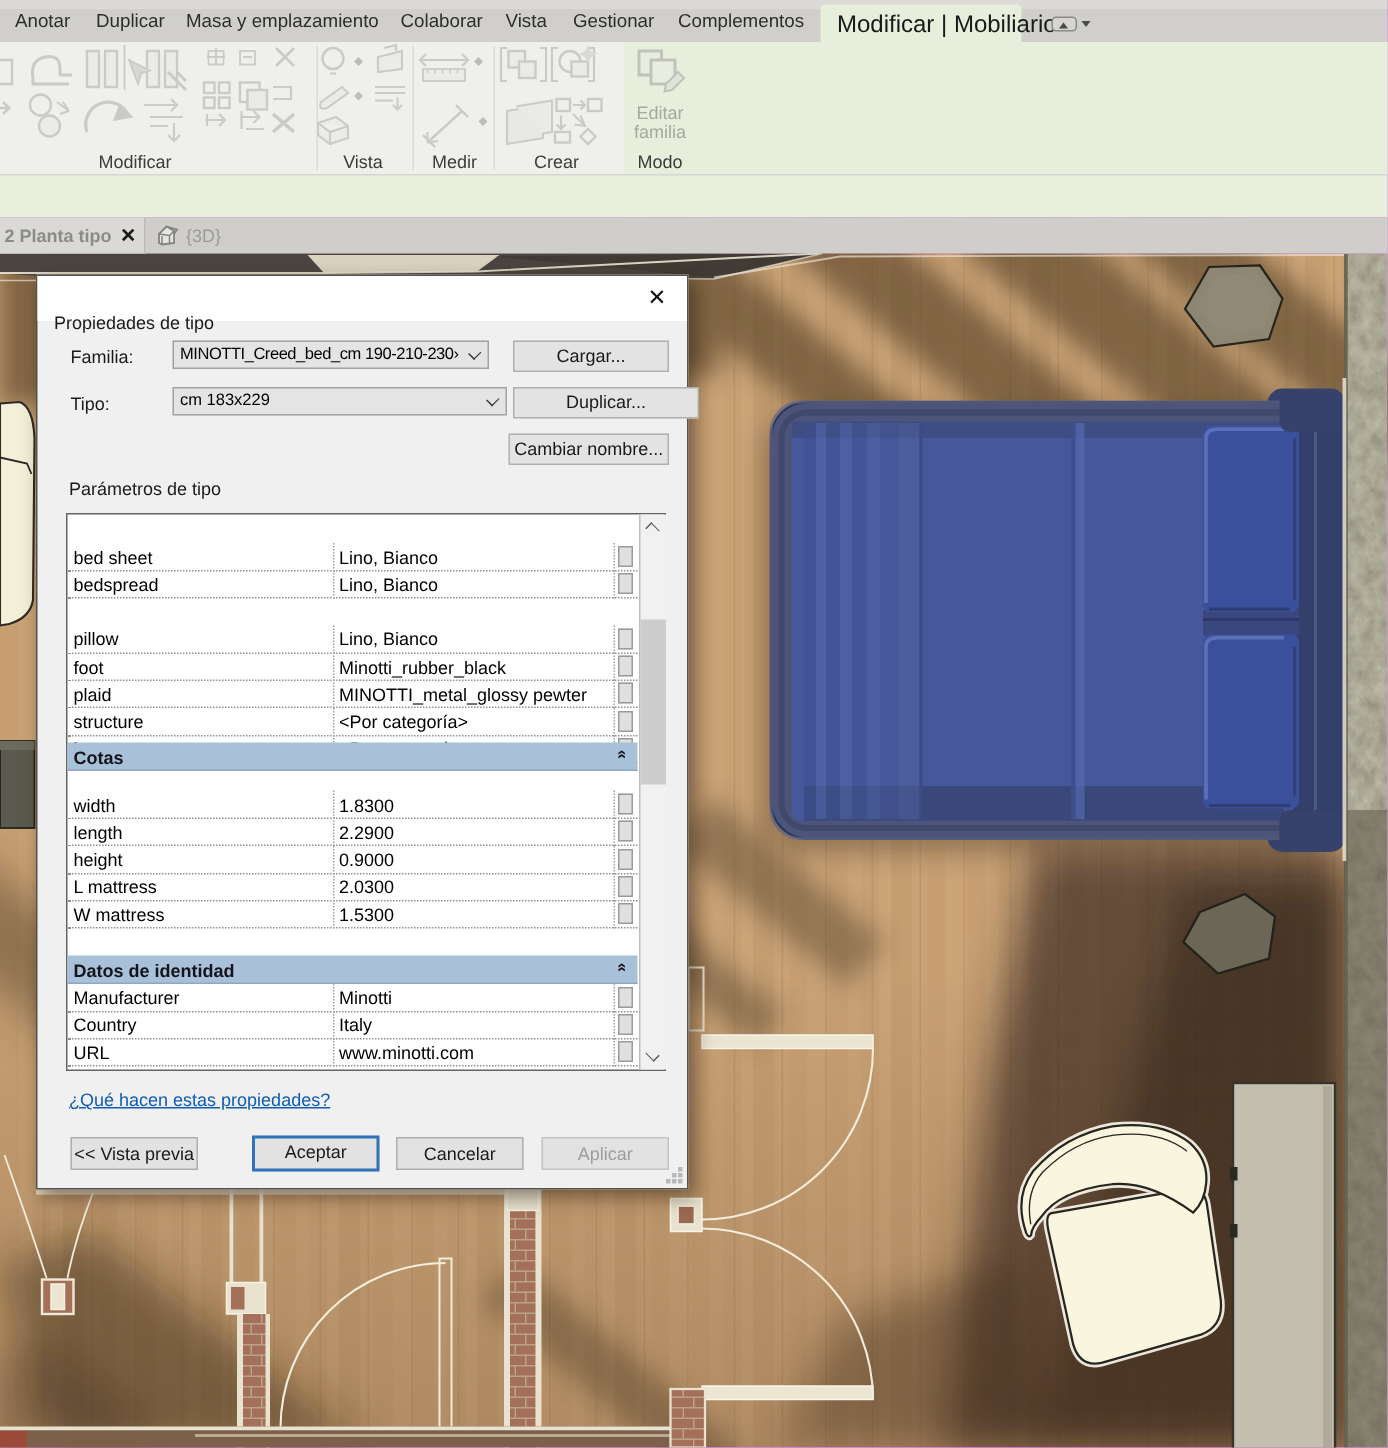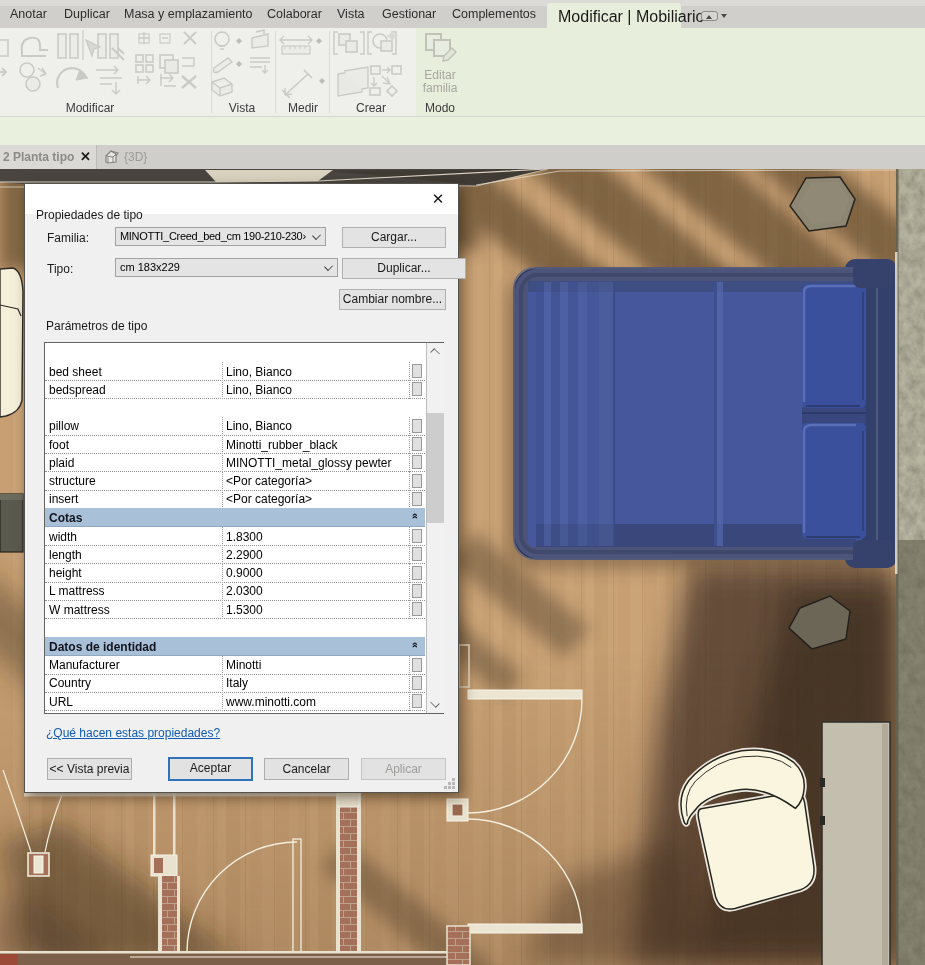--- a/index.html
+++ b/index.html
@@ -457,21 +457,21 @@
           <div style="position:absolute;left:177px;top:0;width:1px;height:19px;border-left:1px dotted #a0a0a0"></div>
           <div style="position:absolute;left:364px;top:0;width:1px;height:19px;border-left:1px dotted #a0a0a0"></div>
         </div>
         <div class="trow" style="top:146.75px">
           <span class="pcell">insert</span>
           <span class="vcell">&lt;Por categoría&gt;</span>
           <div class="eqbtn"></div>
           <div style="position:absolute;left:177px;top:0;width:1px;height:19px;border-left:1px dotted #a0a0a0"></div>
           <div style="position:absolute;left:364px;top:0;width:1px;height:19px;border-left:1px dotted #a0a0a0"></div>
         </div>
-        <div class="tband" style="top:165px">
+        <div class="tband" style="top:152px">
           <span>Cotas</span>
           <span style="position:absolute;left:366px;top:2px;font-size:11px;font-weight:bold;color:#14141c;transform:rotate(-90deg)">»</span>
         </div>
         <div class="trow" style="top:184px">
           <span class="pcell">width</span>
           <span class="vcell">1.8300</span>
           <div class="eqbtn"></div>
           <div style="position:absolute;left:177px;top:0;width:1px;height:19px;border-left:1px dotted #a0a0a0"></div>
           <div style="position:absolute;left:364px;top:0;width:1px;height:19px;border-left:1px dotted #a0a0a0"></div>
         </div>

